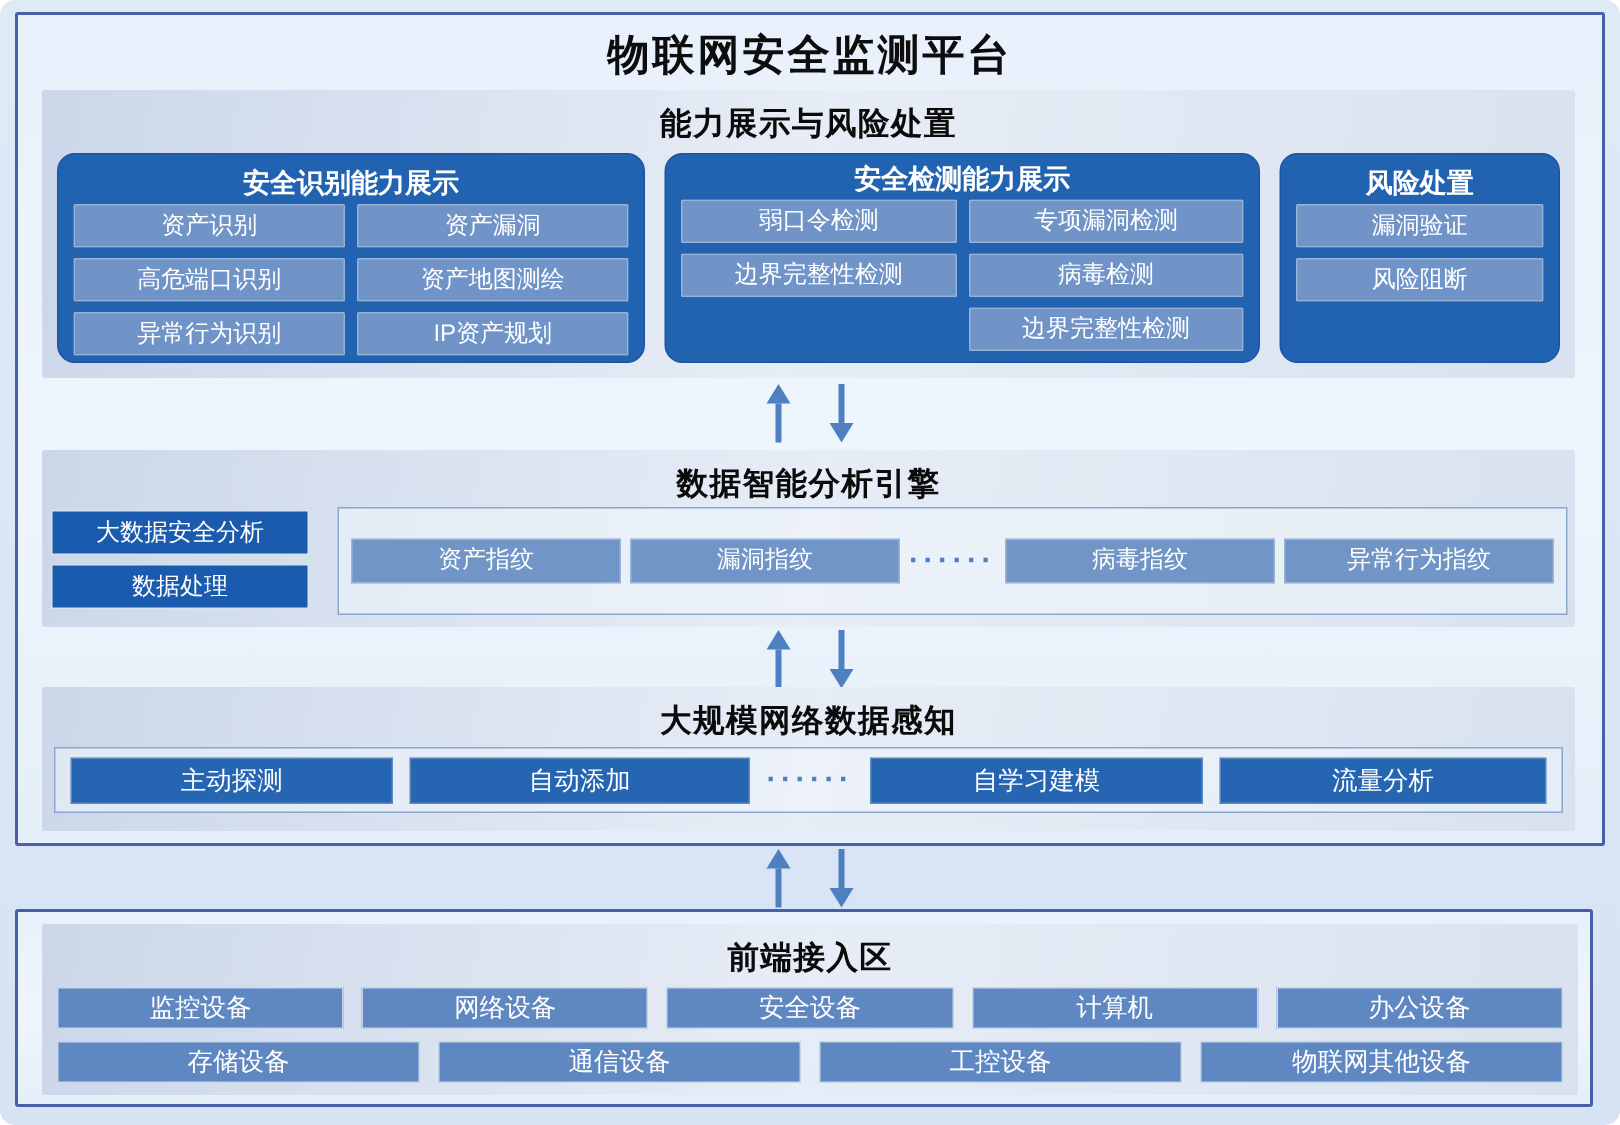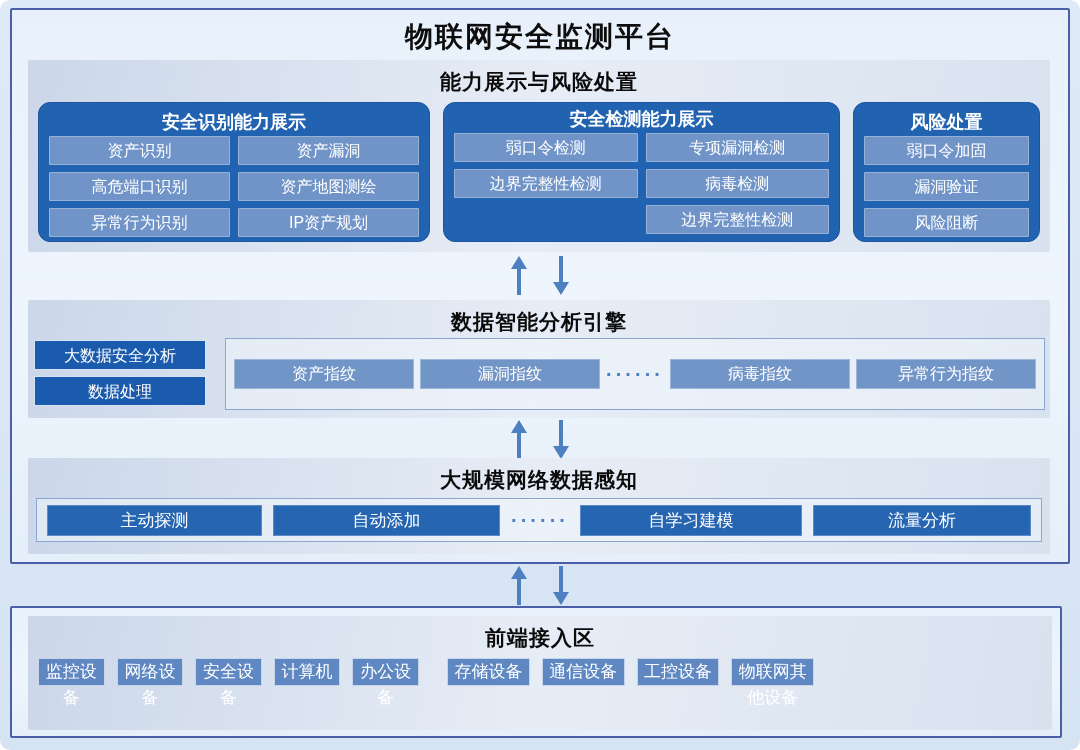--- a/index.html
+++ b/index.html
@@ -93,21 +93,21 @@
   .arrow-row {
     position:absolute; left:0; width:100%; height:40px;
     display:flex; justify-content:center; gap:26px;
   }
   .ar1 { top:246px; } .ar2 { top:410px; } .ar3 { top:566px; }
   .arrow { display:flex; flex-direction:column; align-items:center; width:16px; }
   .head-up   { width:0; height:0; border-left:8px solid transparent; border-right:8px solid transparent; border-bottom:13px solid var(--arrow); }
   .head-down { width:0; height:0; border-left:8px solid transparent; border-right:8px solid transparent; border-top:13px solid var(--arrow); }
   .stem { width:4px; height:26px; background:var(--arrow); }
 
-  .device-rows { position:absolute; left:0; right:0; top:42px; display:flex; flex-direction:row; gap:8px; }
+  .device-rows { position:absolute; left:0; right:0; top:42px; display:flex; flex-direction:column; gap:8px; }
   .device-row { display:flex; gap:12px; padding:0 10px; }
   .device {
     flex:1; background:#5f88c2; border:1px solid #c6d5ea;
     color:#ffffff; font-size:17px; text-align:center;
     height:28px; line-height:26px;
   }
 </style>
 </head>
 <body>
 
@@ -137,21 +137,20 @@
             <div class="cell">专项漏洞检测</div>
             <div class="cell">边界完整性检测</div>
             <div class="cell">病毒检测</div>
             <div class="cell blank"></div>
             <div class="cell">边界完整性检测</div>
           </div>
         </div>
         <div class="group g3">
           <div class="group-title">风险处置</div>
           <div class="col">
-            <div class="cell">弱口令加固</div>
             <div class="cell">漏洞验证</div>
             <div class="cell">风险阻断</div>
           </div>
         </div>
       </div>
     </div>
 
     <div class="arrow-row ar1">
       <div class="arrow">
           <div class="head-up"></div>

